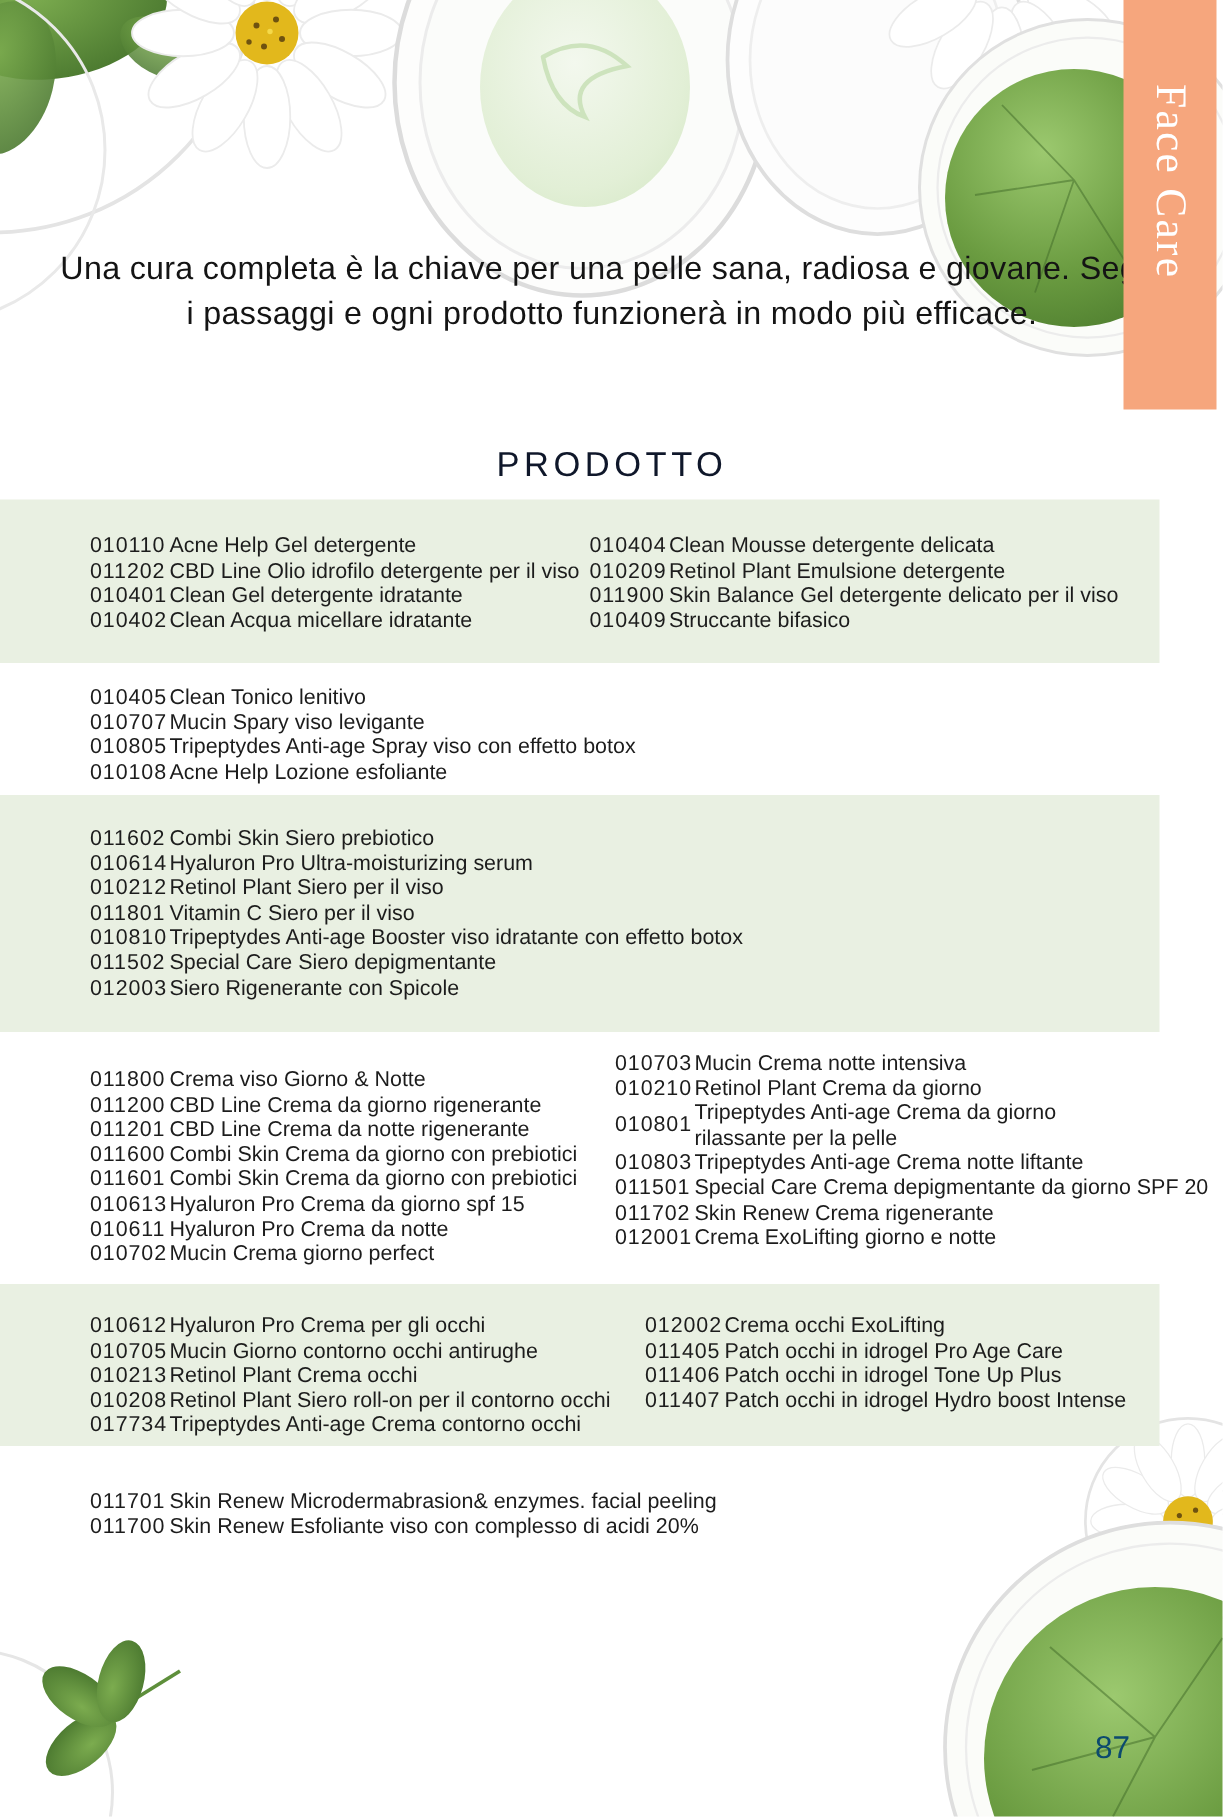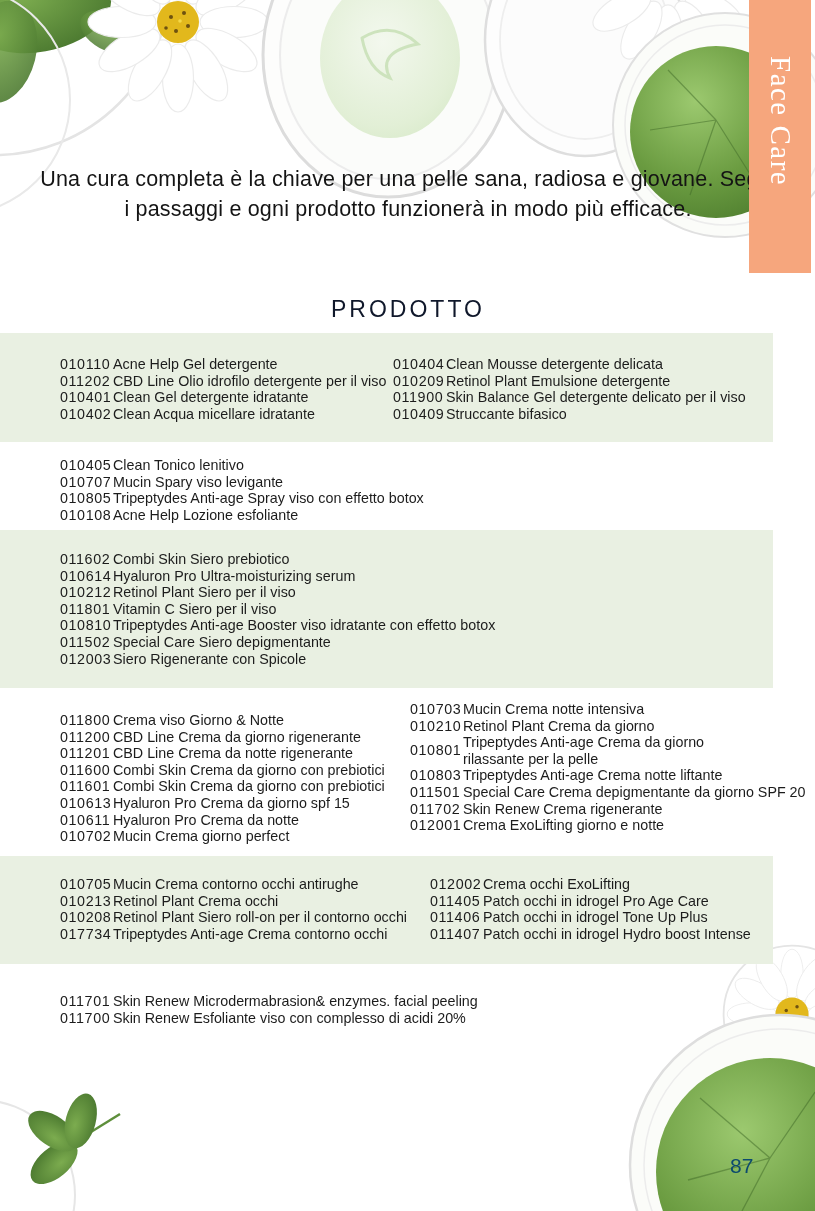--- a/index.html
+++ b/index.html
@@ -302,22 +302,26 @@
         <span class="pname">Skin Renew Crema rigenerante</span>
       </div>
       <div class="prow">
         <span class="pcode">012001</span>
         <span class="pname">Crema ExoLifting giorno e notte</span>
       </div>
     </div>
 
   <div class="col" style="left:60px;top:876px;width:380px">
       <div class="prow">
+        <span class="pcode">010612</span>
+        <span class="pname">Hyaluron Pro Crema per gli occhi</span>
+      </div>
+      <div class="prow">
         <span class="pcode">010705</span>
-        <span class="pname">Mucin Crema contorno occhi antirughe</span>
+        <span class="pname">Mucin Giorno contorno occhi antirughe</span>
       </div>
       <div class="prow">
         <span class="pcode">010213</span>
         <span class="pname">Retinol Plant Crema occhi</span>
       </div>
       <div class="prow">
         <span class="pcode">010208</span>
         <span class="pname">Retinol Plant Siero roll-on per il contorno occhi</span>
       </div>
       <div class="prow">

